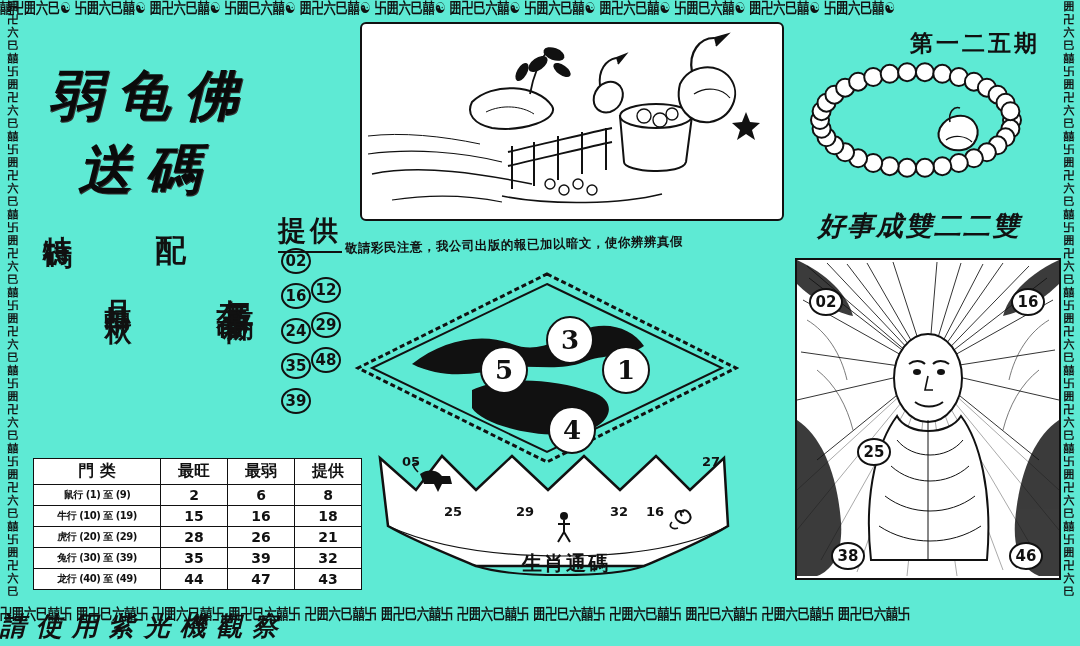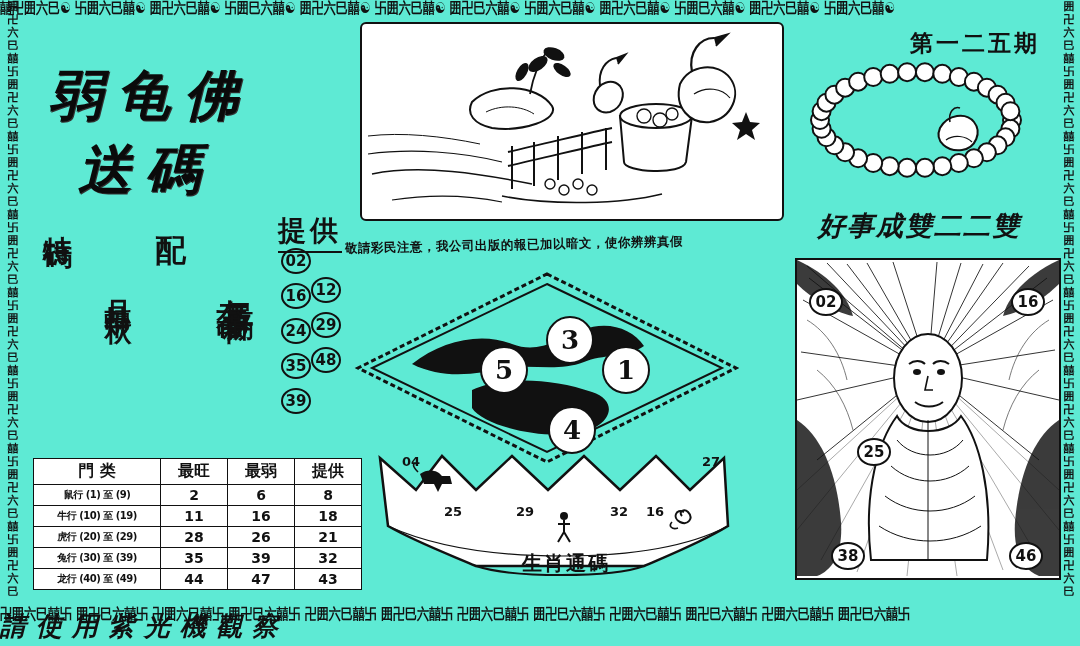--- a/index.html
+++ b/index.html
@@ -439,21 +439,21 @@
     </thead>
     <tbody id="table-body">
         <tr>
           <td class="rowhead">鼠行 (1) 至 (9)</td>
           <td class="val">2</td>
           <td class="val">6</td>
           <td class="val">8</td>
         </tr>
         <tr>
           <td class="rowhead">牛行 (10) 至 (19)</td>
-          <td class="val">11</td>
+          <td class="val">15</td>
           <td class="val">16</td>
           <td class="val">18</td>
         </tr>
         <tr>
           <td class="rowhead">虎行 (20) 至 (29)</td>
           <td class="val">28</td>
           <td class="val">26</td>
           <td class="val">21</td>
         </tr>
         <tr>
@@ -541,21 +541,21 @@
 
       <path d="M48 24 C 56 18, 66 20, 70 26 L78 26 L80 34 L70 34 L66 42 L62 34 L52 34 Z" fill="#111"></path>
       <path d="M46 22 C 40 16, 40 12, 46 14" stroke="#111" stroke-width="1.6" fill="none"></path>
 
       <circle cx="192" cy="66" r="4" fill="#111"></circle>
       <path d="M192 70 L192 82 M186 74 L198 74 M192 82 L186 92 M192 82 L198 92" stroke="#111" stroke-width="2" fill="none"></path>
 
       <path d="M312 62 C 304 58, 300 68, 308 72 C 316 76, 322 68, 316 62 C 312 58, 306 62, 310 66" stroke="#111" stroke-width="2" fill="none"></path>
       <path d="M300 72 C 296 76, 300 80, 306 78" stroke="#111" stroke-width="1.6" fill="none"></path>
     </svg>
-    <div class="rib-num" style="left:30px;top:4px;">04</div>
+    <div class="rib-num" style="left:30px;top:4px;">05</div>
     <div class="rib-num" style="left:72px;top:54px;">25</div>
     <div class="rib-num" style="left:144px;top:54px;">29</div>
     <div class="rib-num" style="left:238px;top:54px;">32</div>
     <div class="rib-num" style="left:274px;top:54px;">16</div>
     <div class="rib-num" style="left:330px;top:4px;">27</div>
     <div class="rib-title">生肖通碼</div>
   </div>
 
   <div class="issue-no">第一二五期</div>
 

